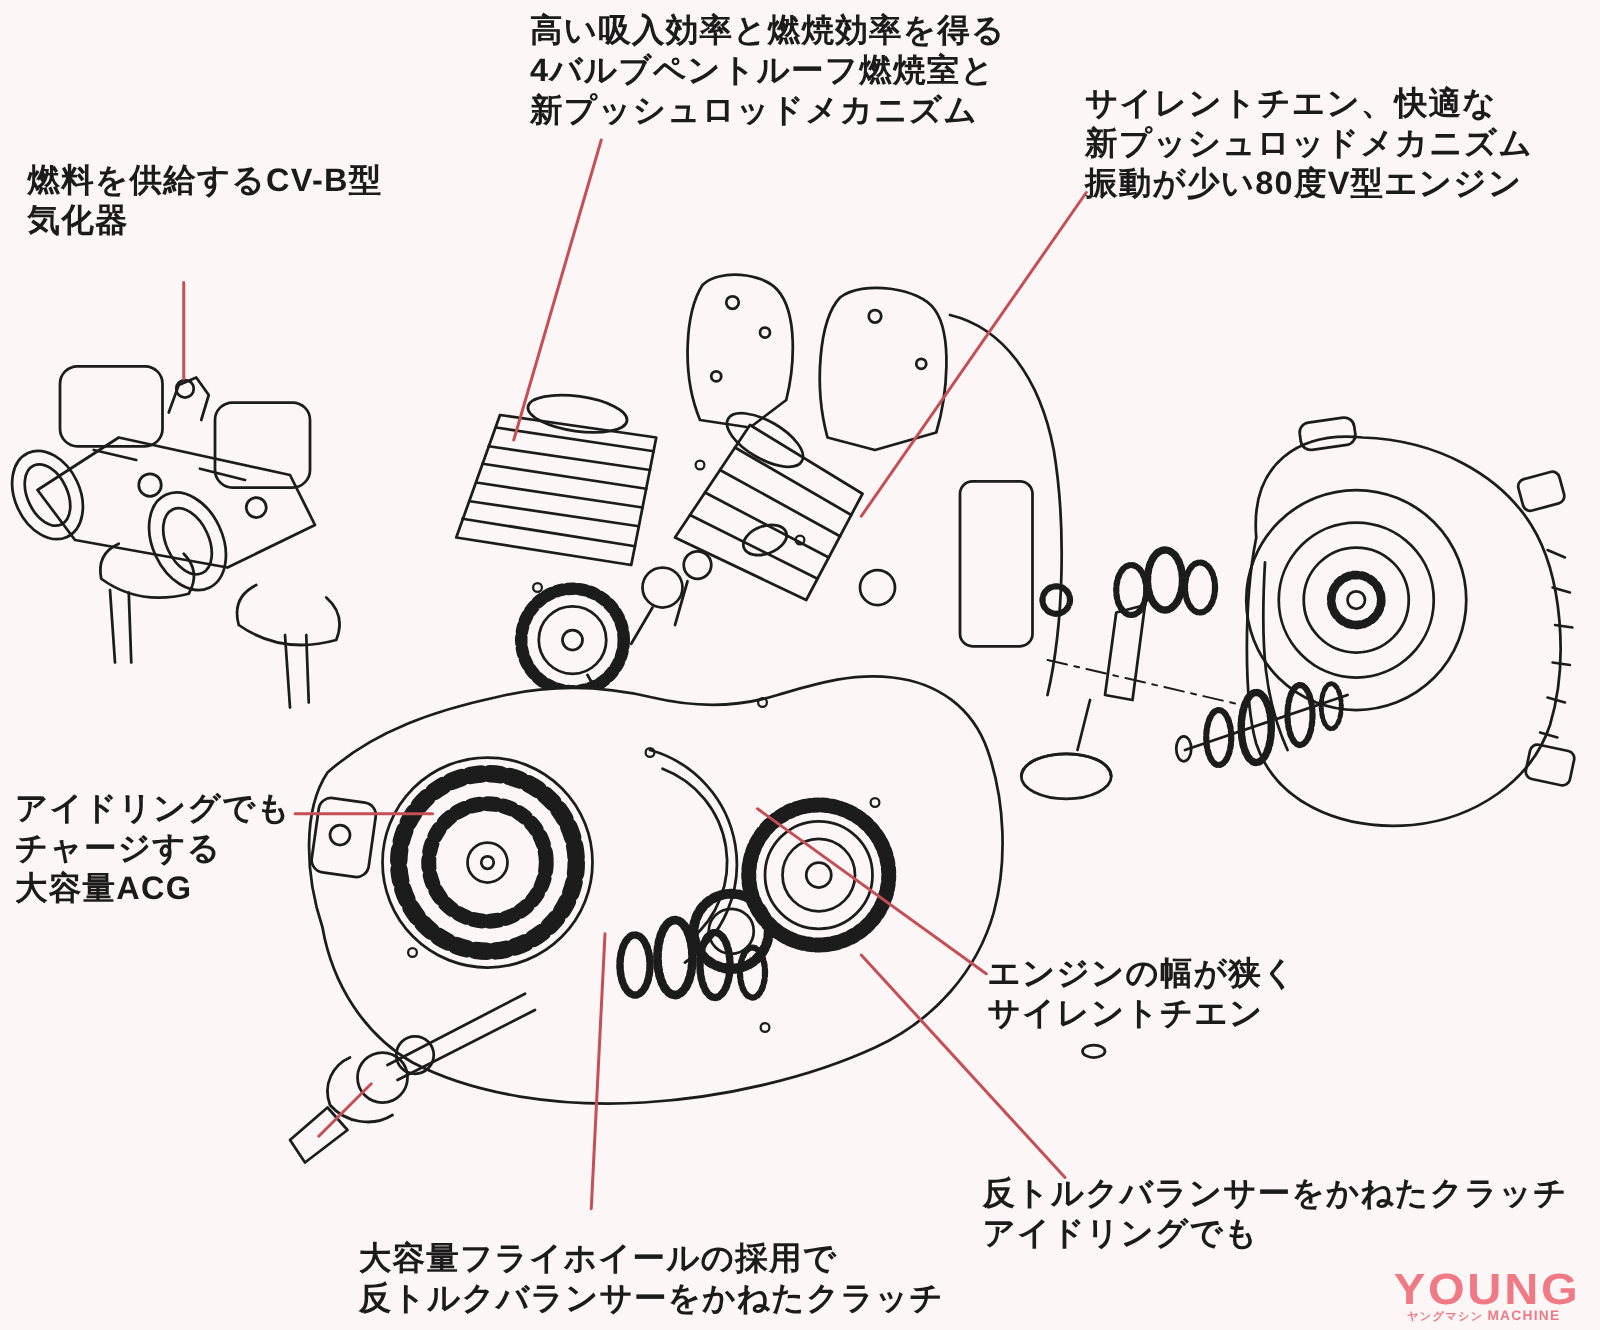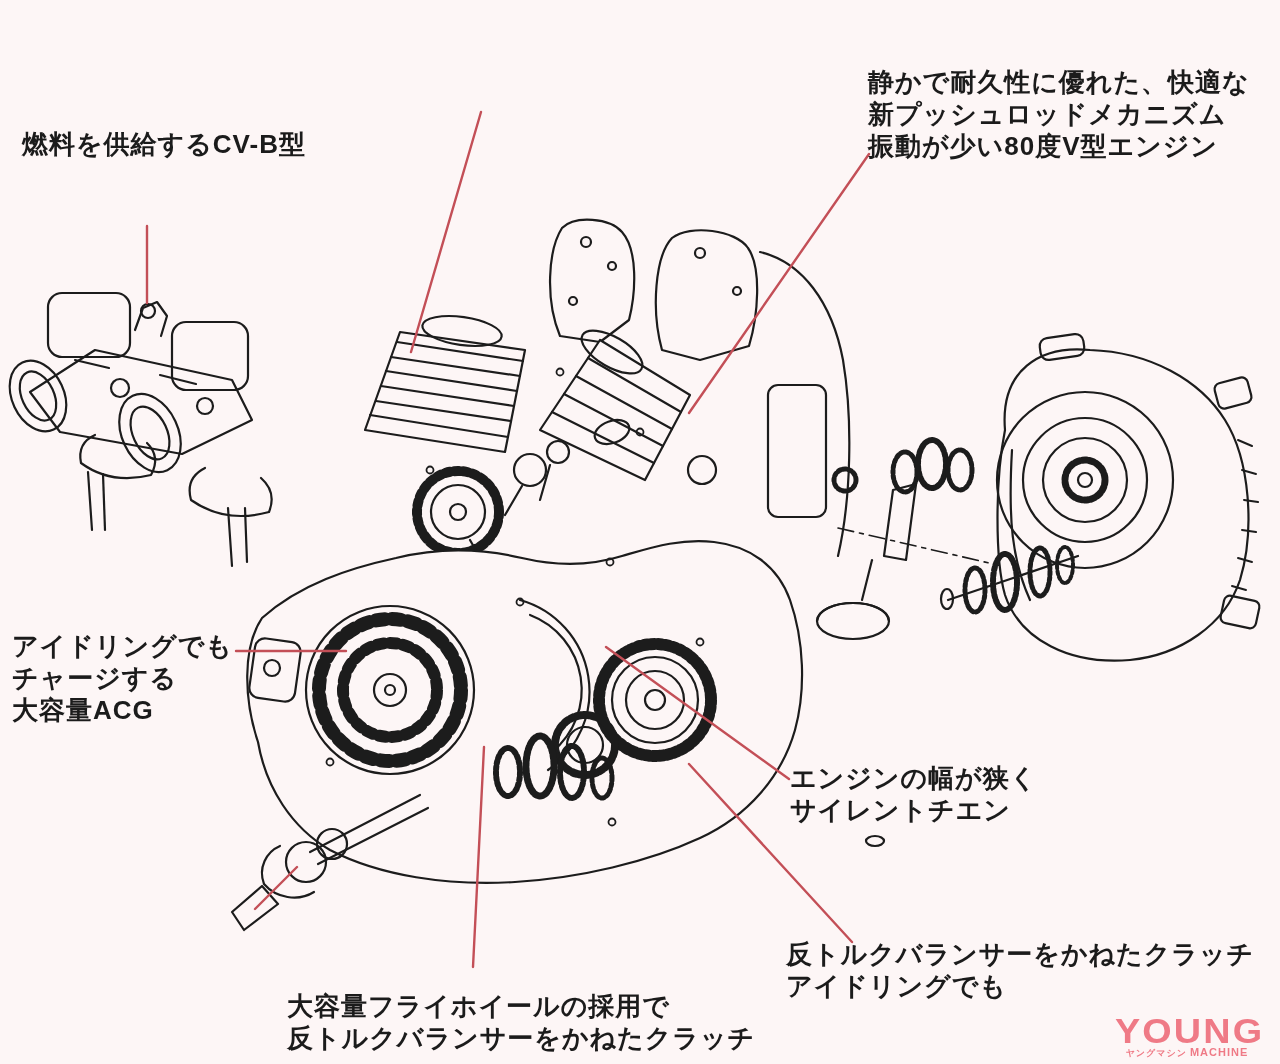--- a/index.html
+++ b/index.html
@@ -204,29 +204,35 @@
       <line x1="481" y1="112" x2="411" y2="352"></line>
       <line x1="869" y1="154" x2="689" y2="413"></line>
       <line x1="236" y1="651" x2="346" y2="651"></line>
       <line x1="789" y1="779" x2="606" y2="647"></line>
       <line x1="852" y1="942" x2="689" y2="764"></line>
       <line x1="484" y1="747" x2="473" y2="967"></line>
       <line x1="297" y1="867" x2="255" y2="909"></line>
     </g>
   </svg>
 
+  <div class="label" style="left:424px;top:8px;">
+    <div>高い吸入効率と燃焼効率を得る</div>
+    <div>4バルブペントルーフ燃焼室と</div>
+    <div>新プッシュロッドメカニズム</div>
+  </div>
 
   <div class="label" style="left:868px;top:66px;">
-    <div>静かで耐久性に優れた、快適な</div>
+    <div>サイレントチエン、快適な</div>
     <div>新プッシュロッドメカニズム</div>
     <div>振動が少い80度V型エンジン</div>
   </div>
 
   <div class="label" style="left:22px;top:128px;">
     <div>燃料を供給するCV-B型</div>
+    <div>気化器</div>
   </div>
 
   <div class="label" style="left:12px;top:630px;">
     <div>アイドリングでも</div>
     <div>チャージする</div>
     <div>大容量ACG</div>
   </div>
 
   <div class="label" style="left:790px;top:762px;">
     <div>エンジンの幅が狭く</div>

